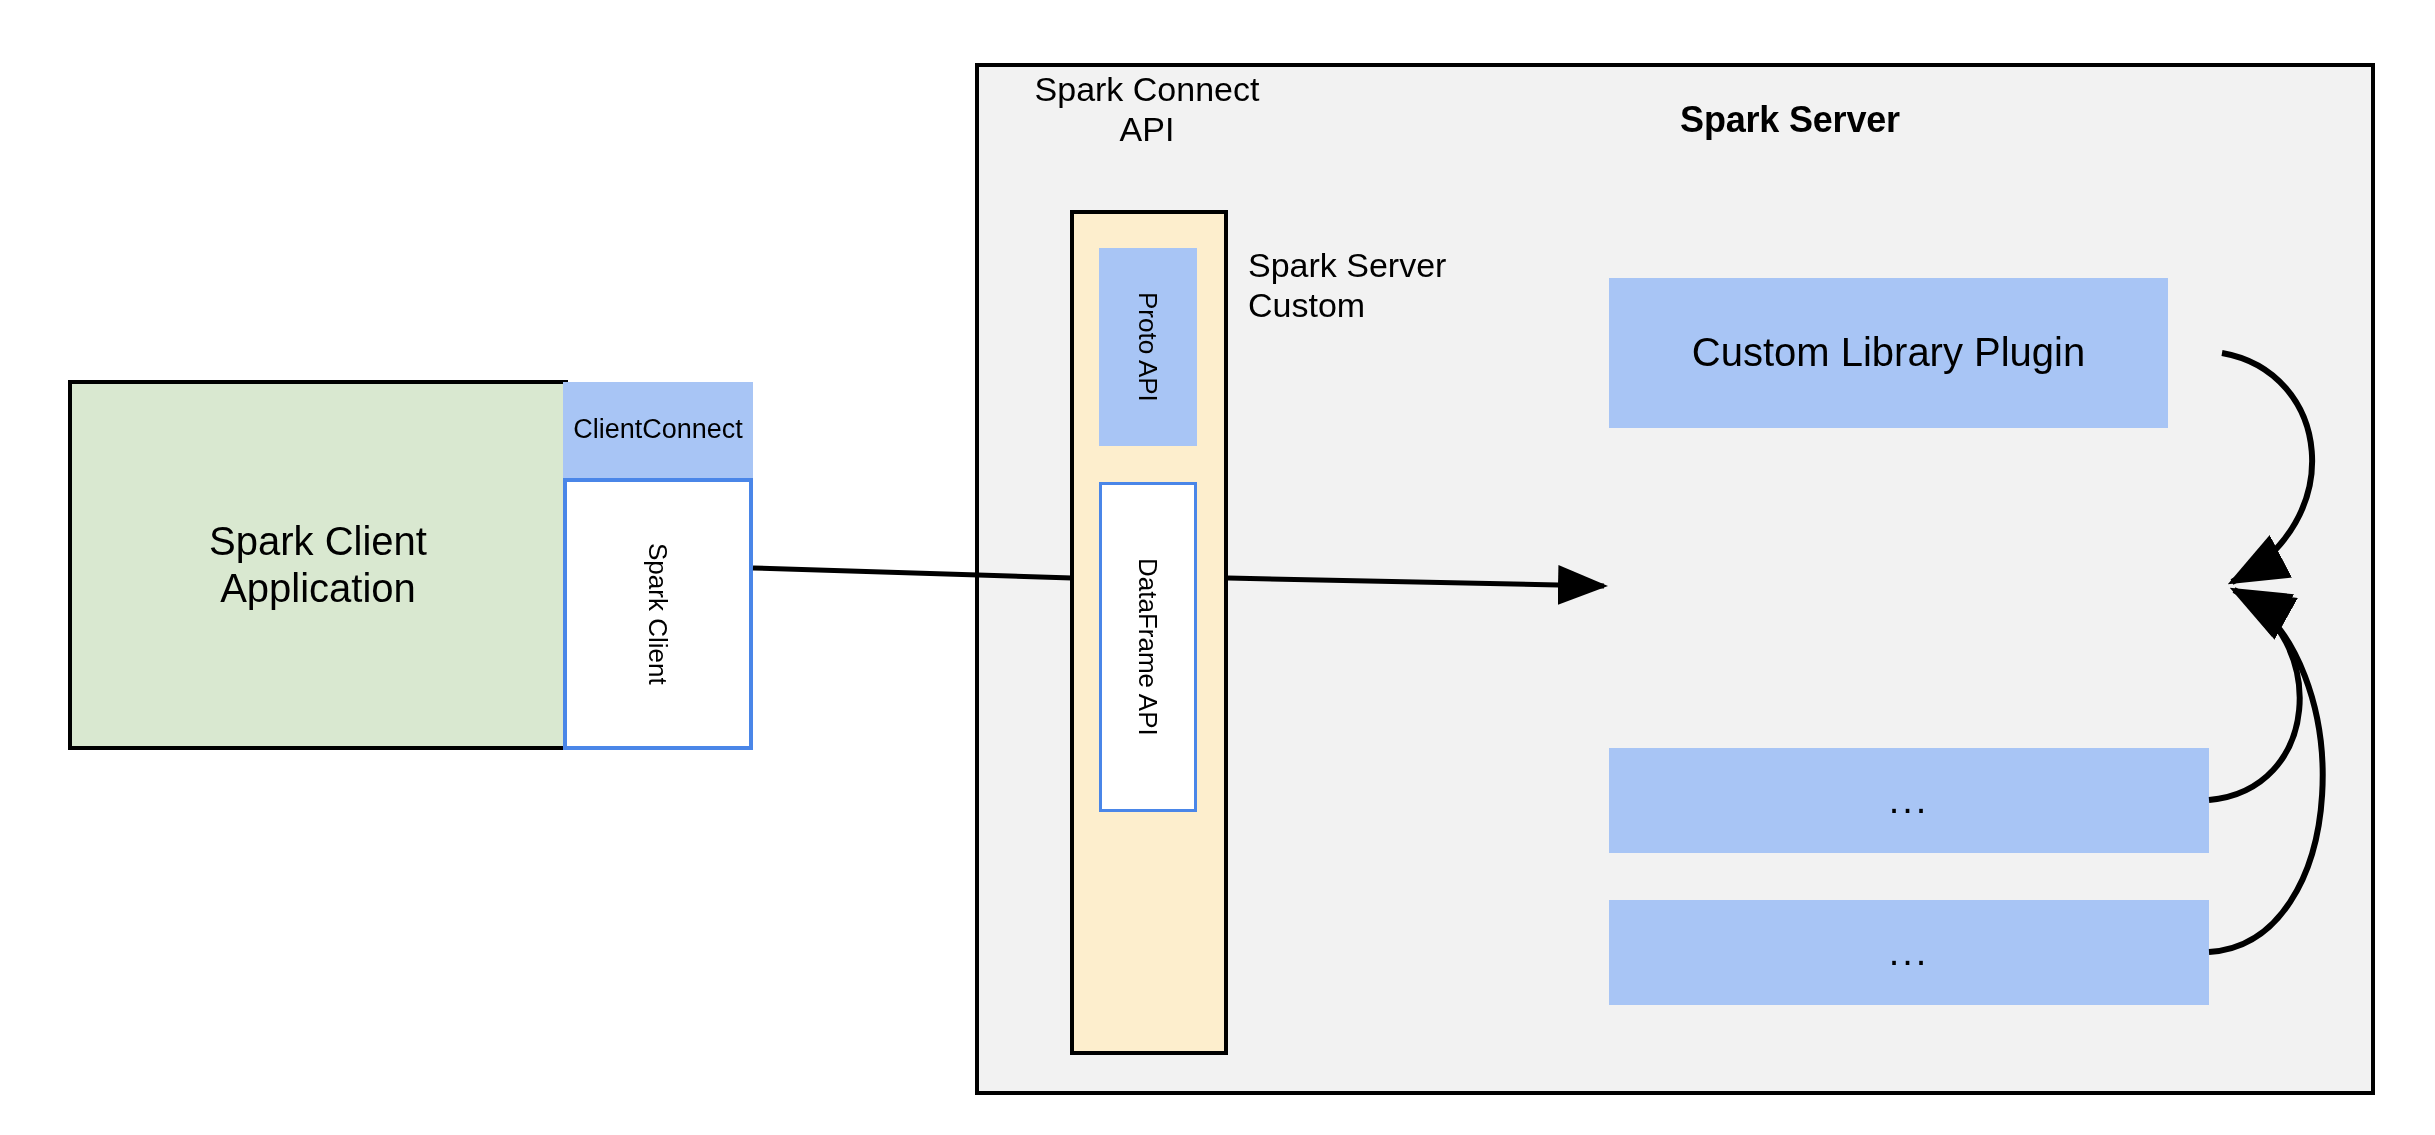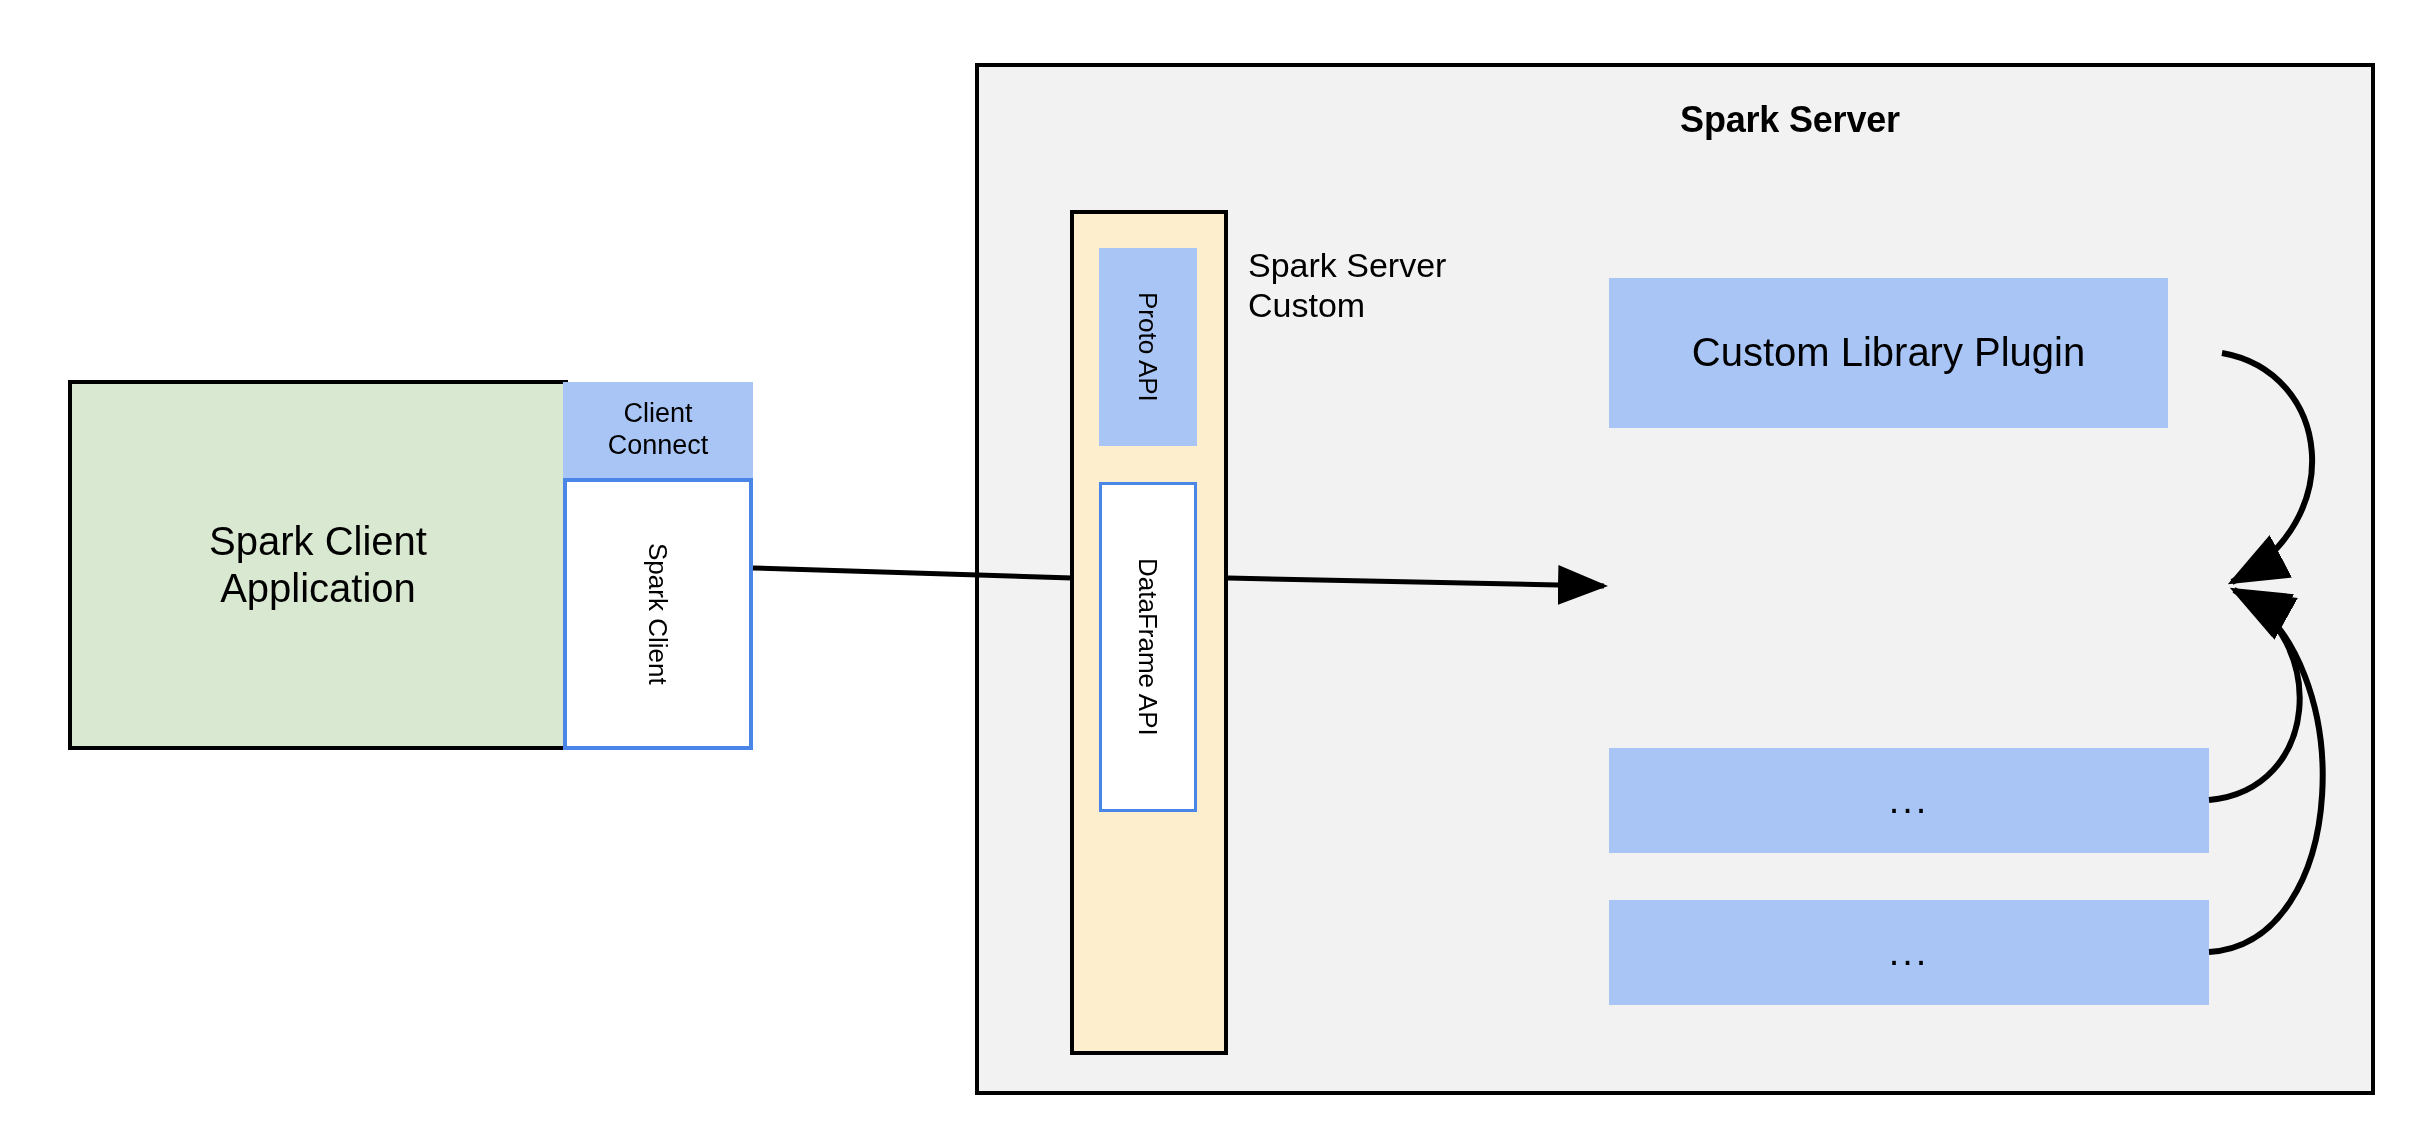--- a/index.html
+++ b/index.html
@@ -113,21 +113,21 @@
     flex-direction: column;
   }
   #client-app-box span { display: block; }
   #client-package-box {
     left: 563px;
     top: 382px;
     width: 190px;
     height: 96px;
     background: #a8c5f5;
     font-size: 27px;
-    flex-direction: column;
+    flex-direction: row;
   }
   #client-package-box span { display: block; }
   #spark-client-box {
     left: 563px;
     top: 478px;
     width: 190px;
     height: 272px;
     background: #ffffff;
     border: 4px solid #4a86e8;
   }
@@ -178,20 +178,24 @@
     pointer-events: none;
   }
 </style>
 </head>
 <body>
 
 <div class="stage">
 
   <div class="box" id="server-container"></div>
 
+  <div class="box" id="connect-api-label">
+    <span>Spark Connect</span>
+    <span>API</span>
+  </div>
 
   <div class="box" id="server-title">Spark Server</div>
 
   <div class="box" id="server-library-label">
     <span>Spark Server</span>
     <span>Custom</span>
   </div>
 
   <div class="box" id="connect-column"></div>
 

